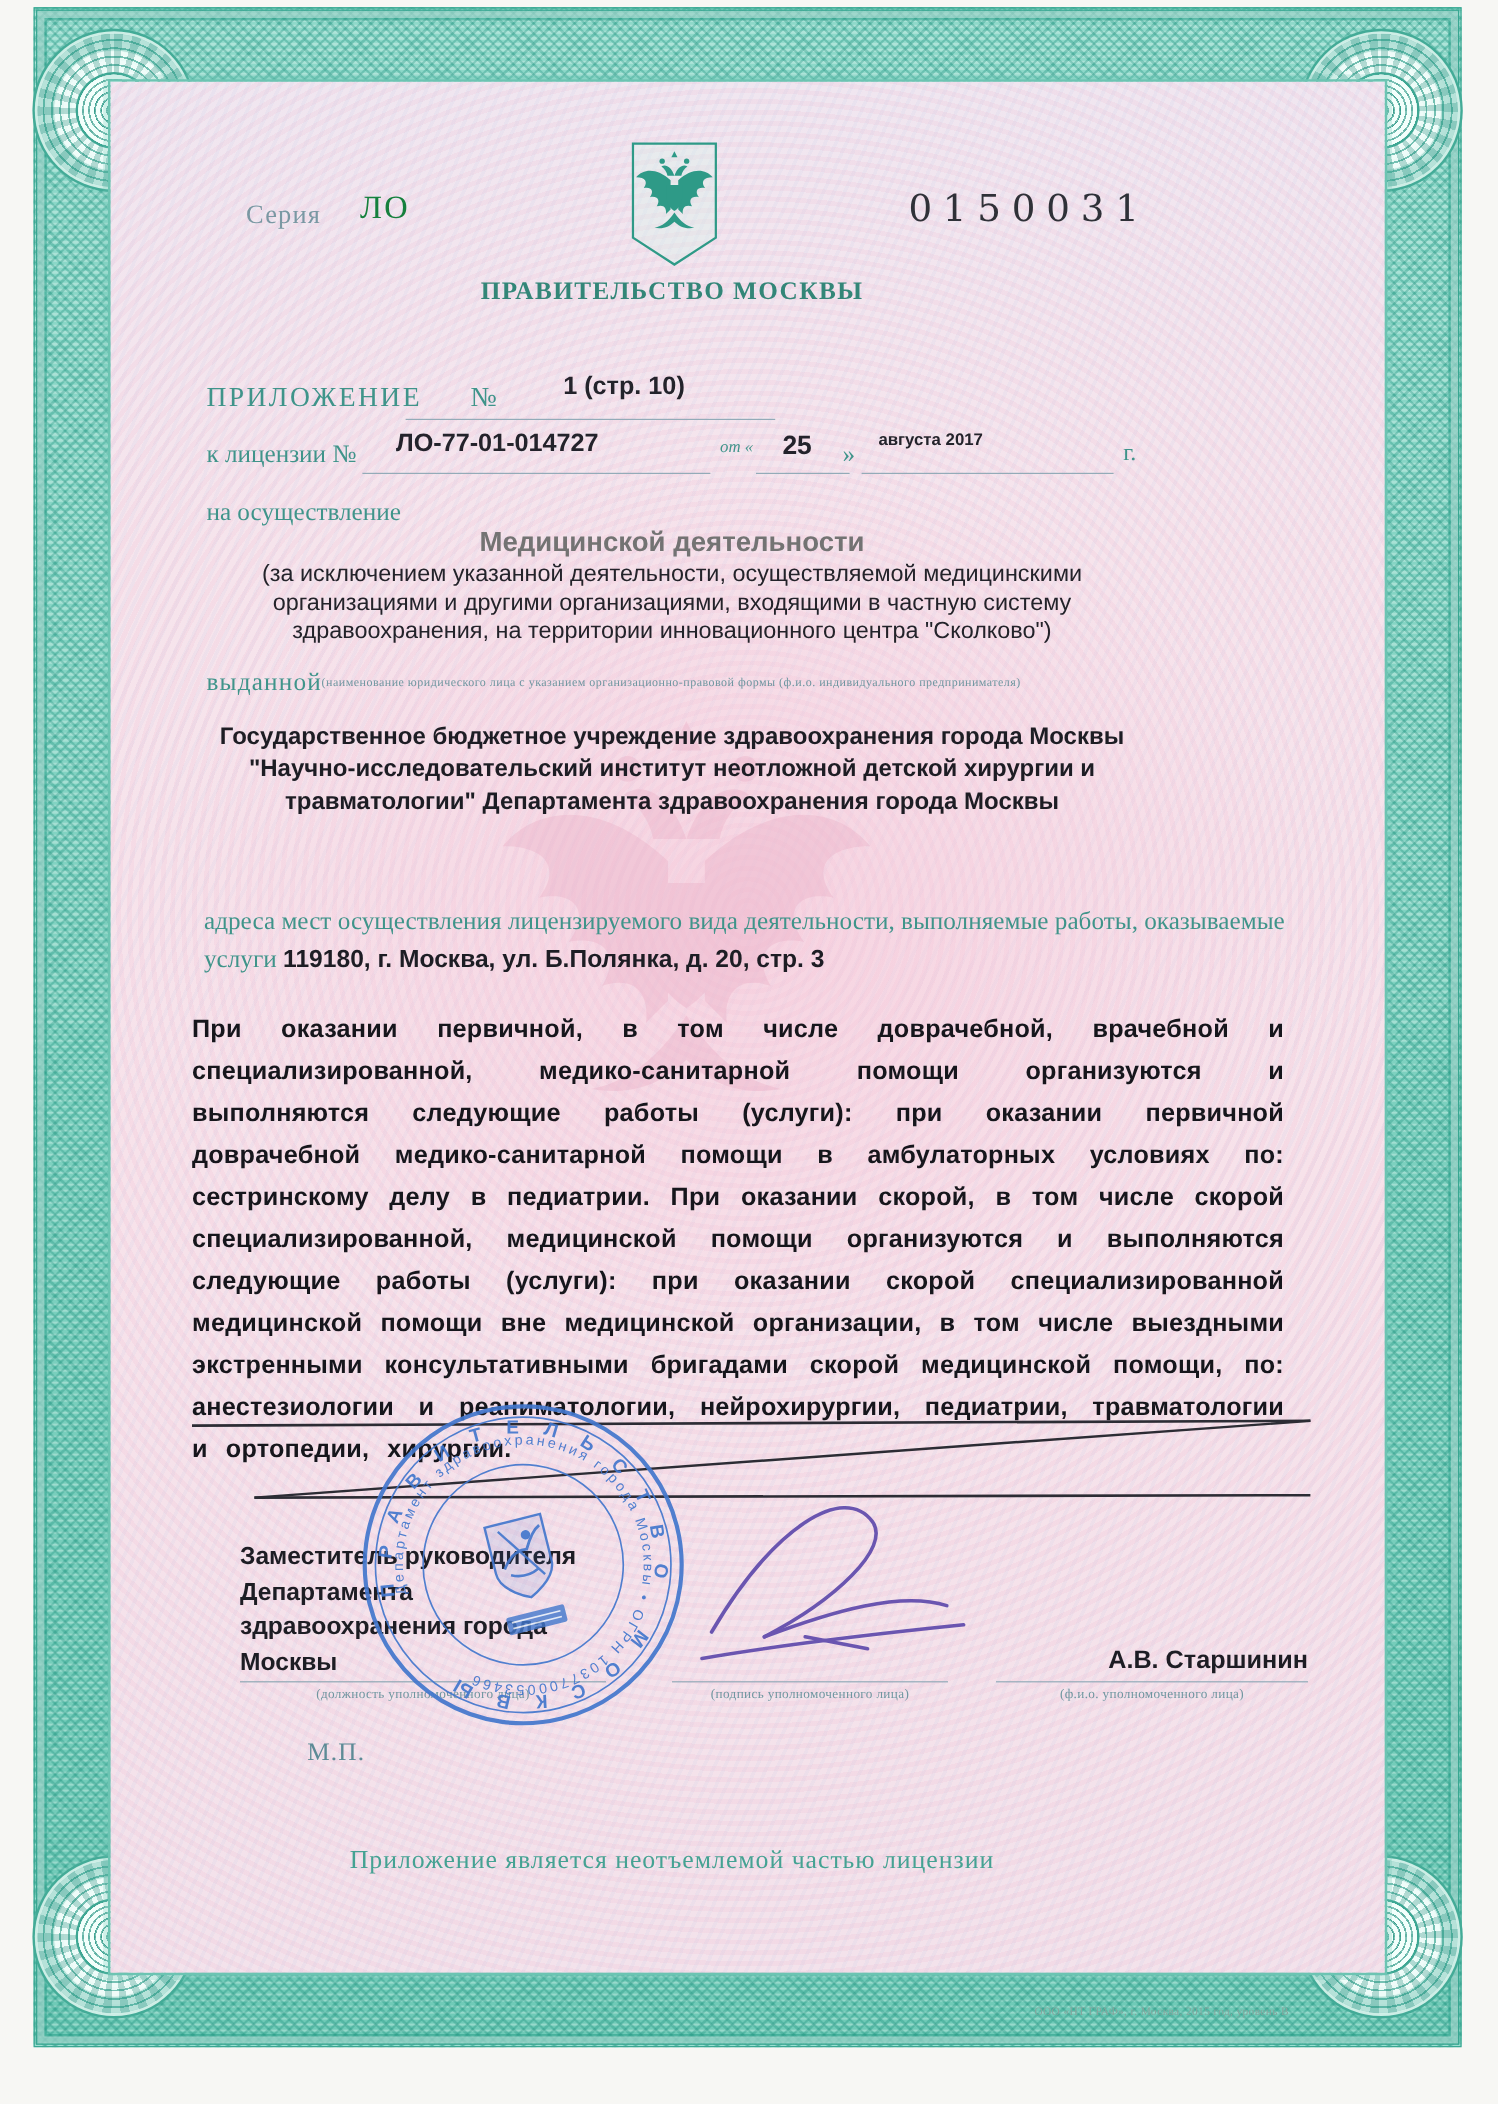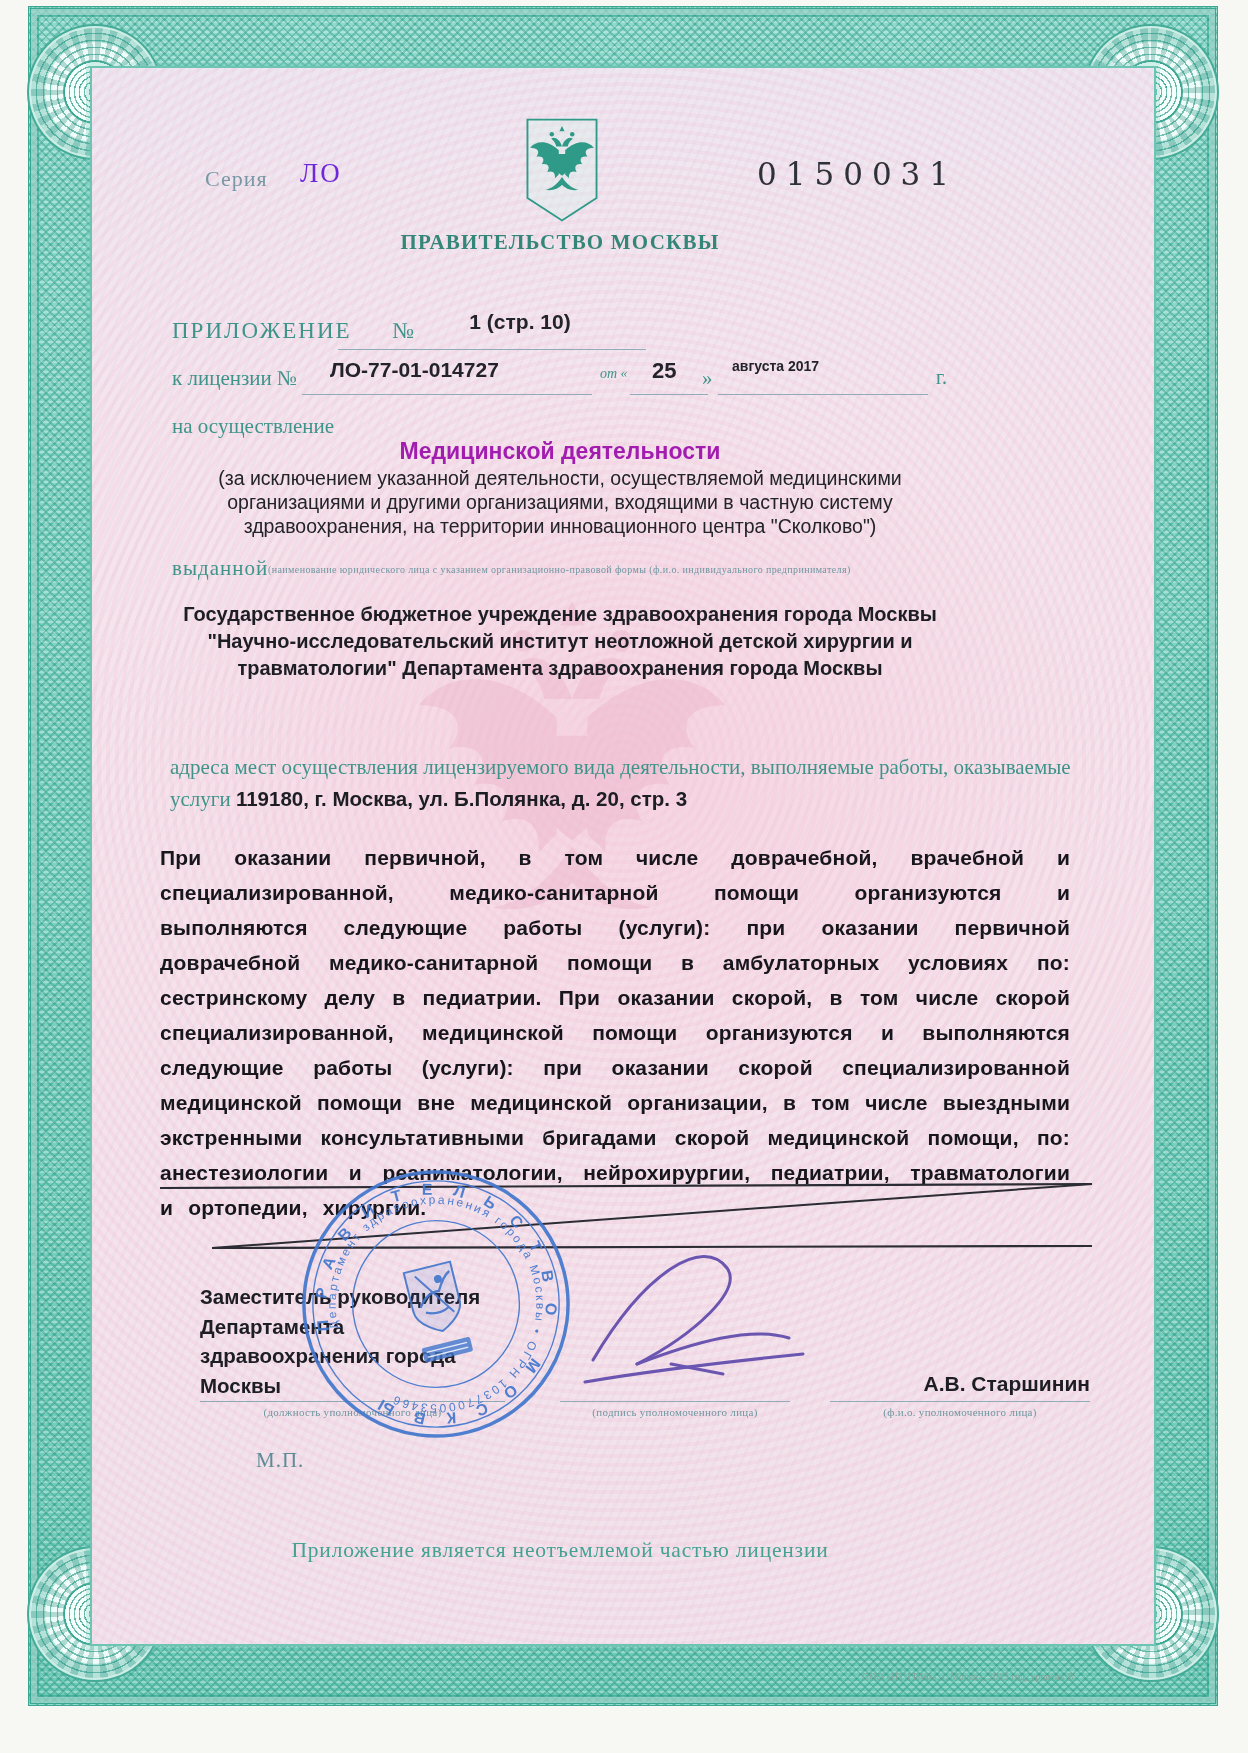--- a/index.html
+++ b/index.html
@@ -41,41 +41,41 @@
   .r-tl{left:31px;top:28px;} .r-tr{left:1087px;top:28px;} .r-bl{left:31px;top:1550px;} .r-br{left:1087px;top:1550px;}
 
   
   .abs { position:absolute; }
   .lbl-teal { font-family:"Liberation Serif",serif; color:#3f948a; }
   .fill-val { font-family:"Liberation Sans",sans-serif; font-weight:bold; color:#23232b; }
   .uline { position:absolute; height:0; border-bottom:1.6px solid #93abb8; }
   .center-col { position:absolute; left:122px; width:876px; text-align:center; }
 
   .series-lbl { left:205px; top:166px; font-size:22px; color:#7a98a3; letter-spacing:1px; }
-  .series-val { left:300px; top:158px; font-size:27px; color:#6d28d9; letter-spacing:2px; font-family:"Liberation Serif",serif; }
+  .series-val { left:300px; top:158px; font-size:27px; color:#15803d; letter-spacing:2px; font-family:"Liberation Serif",serif; }
   .serial { left:757px; top:156px; font-family:"DejaVu Serif",serif; font-size:31px; letter-spacing:9px; color:#2f3138; }
   .emblem { left:520px; top:114px; width:84px; height:114px; }
 
   .gov  { top:230px; font-size:21px; color:#338678; letter-spacing:1.2px; font-weight:600; }
   .dept { top:258px; font-size:22.5px; color:#2f8276; letter-spacing:.6px; font-weight:bold; }
 
   .appendix-lbl { left:172px; top:318px; font-size:23px; letter-spacing:2px; }
   .appendix-num { left:392px; top:318px; font-size:23px; }
   .appendix-val { left:420px; top:310px; font-size:21px; width:200px; text-align:center; }
 
   .lic-lbl { left:172px; top:366px; font-size:21px; }
   .lic-val { left:330px; top:358px; font-size:21px; }
   .date-open { left:600px; top:366px; font-size:14px;font-style:italic; }
   .date-day  { left:652px; top:358px; font-size:22px; }
   .date-close{ left:702px; top:366px; font-size:21px; }
   .date-my   { left:732px; top:358px; font-size:14px; }
   .date-suf  { left:936px; top:366px; font-size:20px; }
 
   .lead-lbl { left:172px; top:414px; font-size:21px; }
-  .act-title { top:438px; font-size:23px; font-family:"Liberation Sans",sans-serif; font-weight:bold; color:#a21caf; }
+  .act-title { top:438px; font-size:23px; font-family:"Liberation Sans",sans-serif; font-weight:bold; color:#737373; }
   .act-exc { top:467px; left:160px; width:800px; font-size:19.5px; font-family:"Liberation Sans",sans-serif; font-weight:500; color:#23232a; line-height:1.23; text-align:center; }
 
   .issued-lbl { left:172px; top:556px; font-size:21px; letter-spacing:1px; }
   .issued-cap { left:268px; top:564px; font-size:10px; color:#6f96a0; letter-spacing:.4px; }
 
   .org { top:601px; left:170px; width:780px; font-family:"Liberation Sans",sans-serif; font-weight:bold; font-size:20px; color:#1d1d24; line-height:1.35; text-align:center; }
 
   .addr-block { left:170px; top:752px; width:915px; font-size:21px; line-height:1.5; color:#3f948a; }
   .addr-val { font-family:"Liberation Sans",sans-serif; font-weight:bold; font-size:20.5px; color:#1d1d24; }
 

